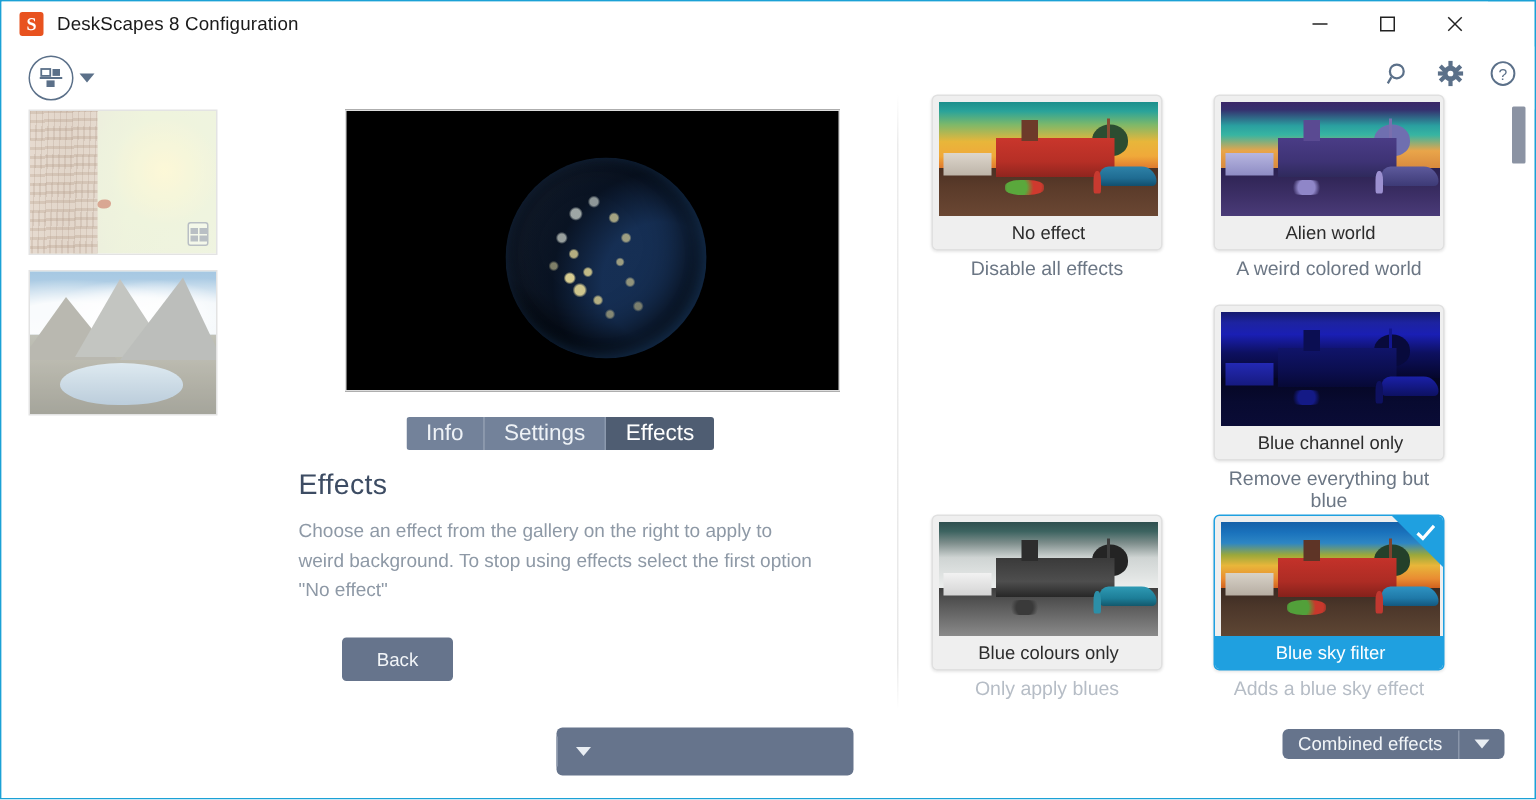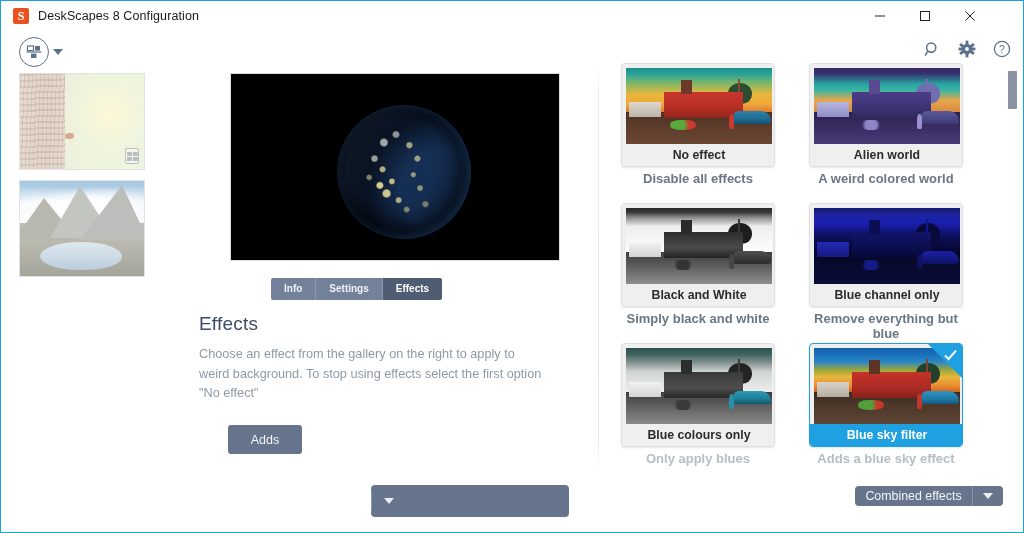--- a/index.html
+++ b/index.html
@@ -207,24 +207,23 @@
   }
 
   
   .tabs {
     position: absolute; left: 72px; top: 205px;
     display: flex; height: 22px;
     border-radius: 2px; overflow: hidden;
   }
   .tab {
     padding: 0 13px; height: 22px; line-height: 22px;
-    font-size: 10px; color: #eef2f6;
+    font-size: 15px; color: #eef2f6;
     background: #73829a;
     border-right: 1px solid #8c99ad;
-    font-weight: bold;
   }
   .tab:last-child { border-right: none; }
   .tab.active { background: #4f5d72; color: #ffffff; }
 
   .section-title {
     position: absolute; left: 0; top: 240px;
     font-size: 19px; color: #3d4c63; letter-spacing: .2px;
   }
   .section-desc {
     position: absolute; left: 0; top: 272px;
@@ -263,21 +262,21 @@
     background: linear-gradient(180deg, rgba(0,0,0,0) 0%, #ececec 8%, #e8e8e8 92%, rgba(0,0,0,0) 100%);
   }
 
   
   .gallery {
     position: absolute; left: 620px; top: 62px;
     width: 372px; height: 410px;
   }
   .tile {
     position: absolute;
-    width: 146px; height: 124px; font-weight: bold;
+    width: 146px; height: 124px;
   }
   .tile .card {
     width: 154px; height: 104px;
     background: #efefef;
     border: 1px solid #e0e0e0;
     border-radius: 4px;
     box-shadow: 0 1px 2px rgba(0,0,0,0.10);
     overflow: hidden;
     position: relative;
   }
@@ -557,21 +556,21 @@
     </div>
 
     <div class="tabs">
       <div class="tab">Info</div>
       <div class="tab">Settings</div>
       <div class="tab active">Effects</div>
     </div>
 
     <div class="section-title">Effects</div>
     <div class="section-desc">Choose an effect from the gallery on the right to apply to weird background.  To stop using effects select the first option "No effect"</div>
-    <button class="back-btn">Adds</button>
+    <button class="back-btn">Back</button>
 
     <div class="apply-btn">
       <span class="sep"></span>
       <span class="arr">
         <span class="wcaret"></span>
       </span>
     </div>
   </div>
 
   <div class="divider"></div>
@@ -613,40 +612,20 @@
             <div class="d-car"></div>
             <div class="d-flower"></div>
             <div class="d-person"></div>
           </div>
         </div>
         <div class="cap">Alien world</div>
       </div>
       <div class="sub">A weird colored world</div>
     </div>
 
-    <div class="tile" style="left:0px; top:140px;">
-      <div class="card">
-        <div class="art">
-          <div class="diner v-bw">
-            <div class="d-sky"></div>
-            <div class="d-ground"></div>
-            <div class="d-tree"></div>
-            <div class="d-pole"></div>
-            <div class="d-bldg2"></div>
-            <div class="d-bldg"></div>
-            <div class="d-tower"></div>
-            <div class="d-car"></div>
-            <div class="d-flower"></div>
-            <div class="d-person"></div>
-          </div>
-        </div>
-        <div class="cap">Black and White</div>
-      </div>
-      <div class="sub">Simply black and white</div>
-    </div>
 
     <div class="tile" style="left:188px; top:140px;">
       <div class="card">
         <div class="art">
           <div class="diner v-bluechan">
             <div class="d-sky"></div>
             <div class="d-ground"></div>
             <div class="d-tree"></div>
             <div class="d-pole"></div>
             <div class="d-bldg2"></div>

